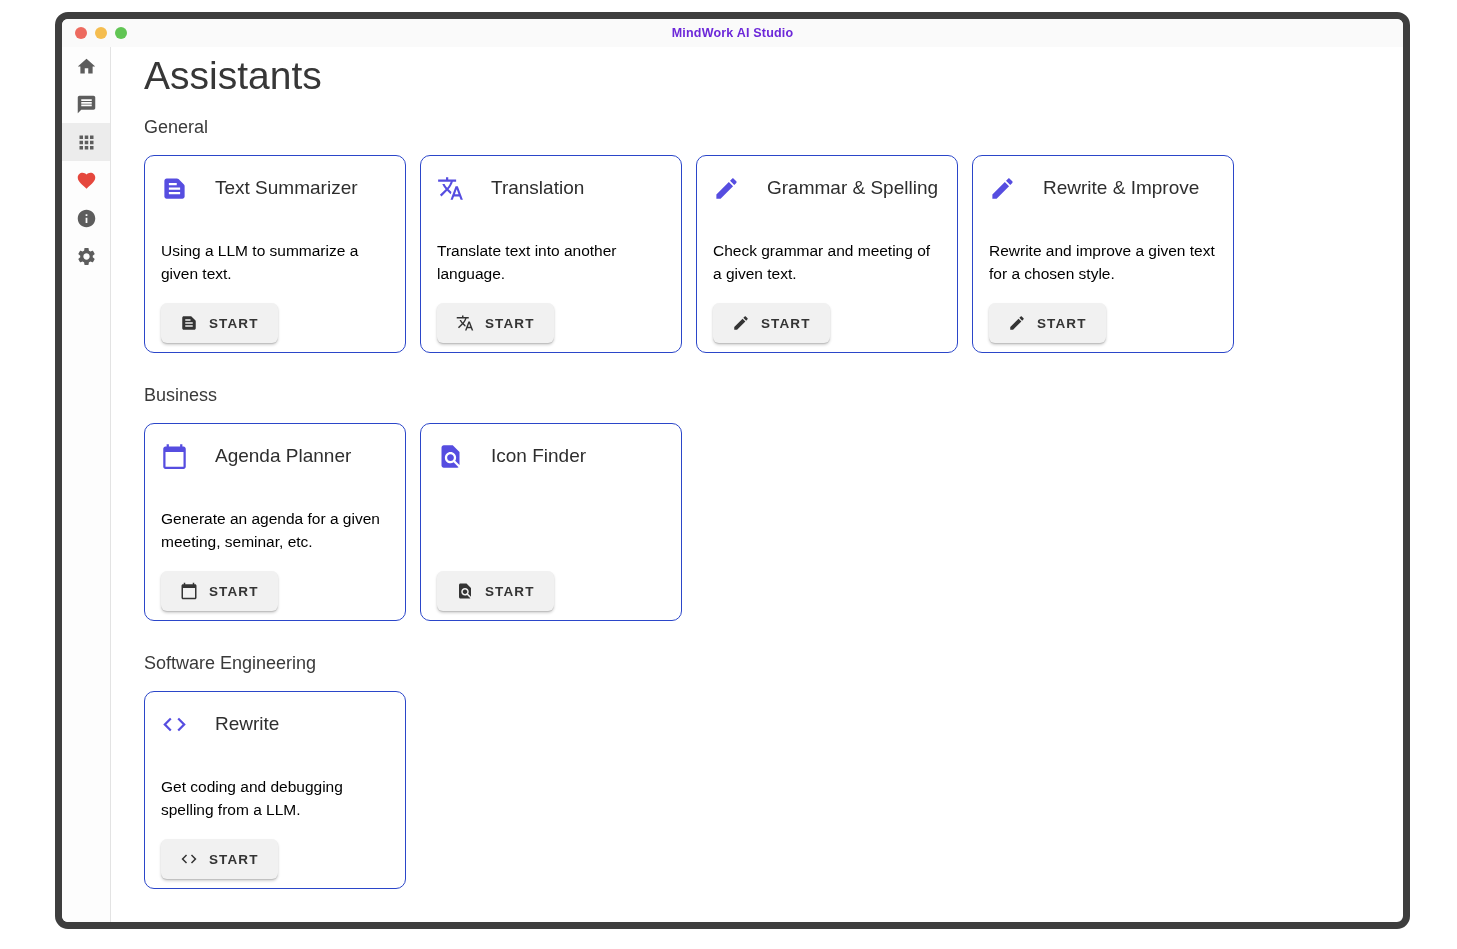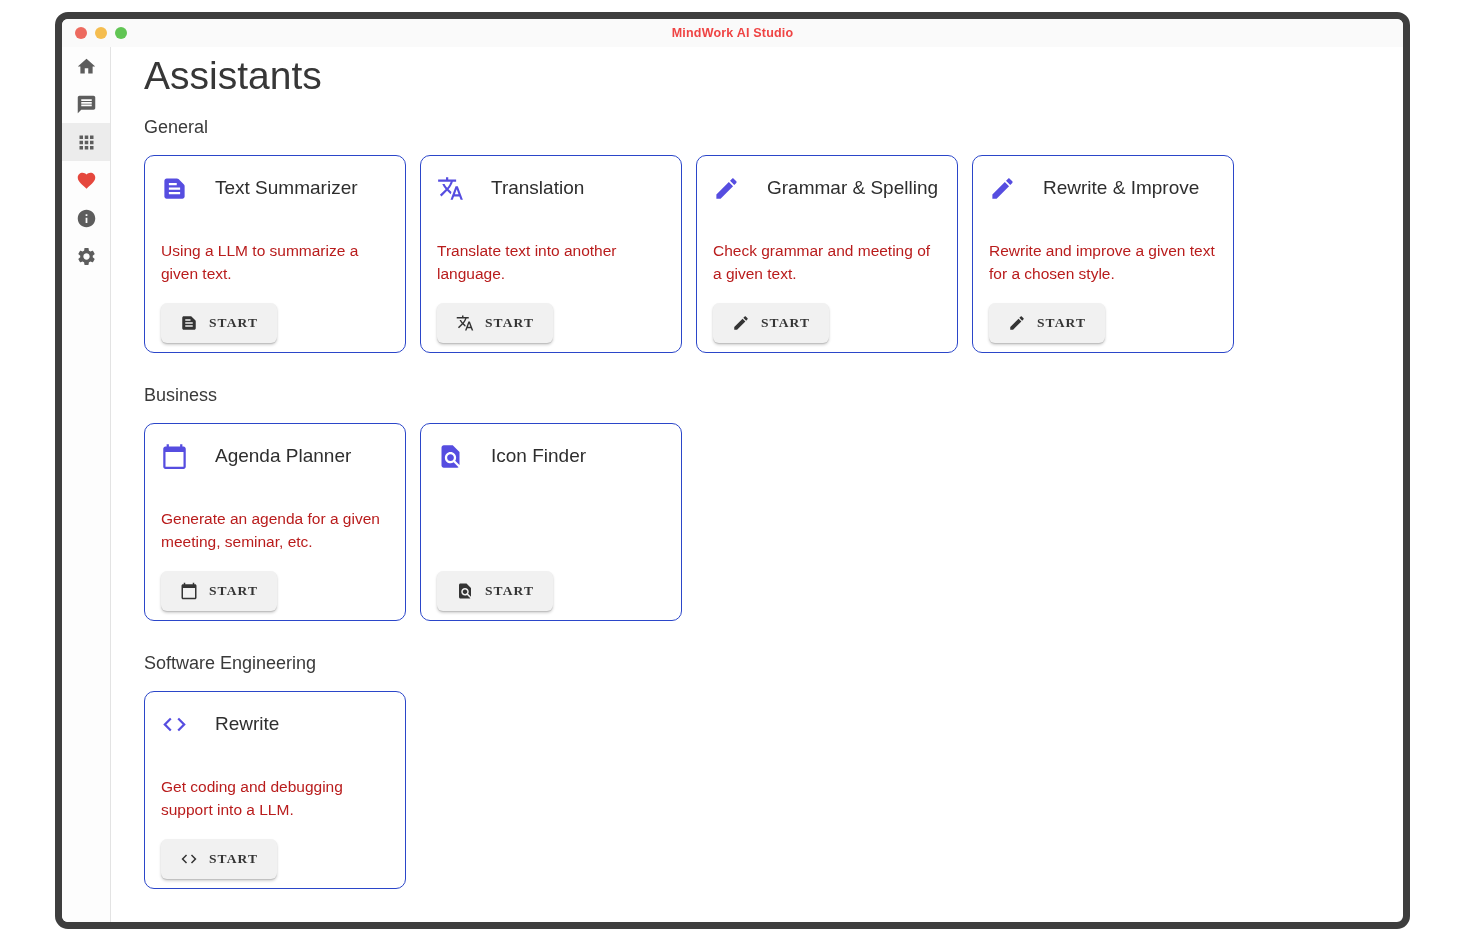--- a/index.html
+++ b/index.html
@@ -8,48 +8,48 @@
     position:absolute; left:55px; top:12px; width:1355px; height:917px;
     border:7px solid #3e3e3e; border-radius:13px; background:#ffffff;
     overflow:hidden; display:flex; flex-direction:column;
   }
   .titlebar {
     flex:none; height:28px; background:#fafafa;
     display:flex; align-items:center; justify-content:center; position:relative;
   }
   .traffic { position:absolute; left:13px; top:50%; transform:translateY(-50%); display:flex; gap:8px; }
   .dot { width:12px; height:12px; border-radius:50%; }
-  .titlebar-text { font-size:12.5px; font-weight:bold; color:#ef4444; letter-spacing:.2px; }
+  .titlebar-text { font-size:12.5px; font-weight:bold; color:#6d28d9; letter-spacing:.2px; }
   .content { flex:1; display:flex; min-height:0; }
   .sidebar { flex:none; width:49px; background:#fdfdfd; border-right:1px solid #e3e3e3; padding-top:0; }
   .side-item { width:48px; height:38px; display:flex; align-items:center; justify-content:center; cursor:pointer; }
   .side-item.selected { background:#ececec; }
   .side-item svg { width:21px; height:21px; fill:#5d5d5d; }
   .side-item.heart svg { fill:var(--heart); }
   .main { flex:1; padding:4px 20px 0 33px; overflow:hidden; }
   .page-title { font-size:39px; font-weight:400; color:#373737; line-height:46px; margin-top:2px; }
   .section-heading { font-size:18px; font-weight:400; color:#3a3a3a; line-height:33px; margin:26px 0 11px 0; }
   .section:first-of-type .section-heading { margin-top:12px; }
   .cards { display:flex; gap:14px; }
   .card {
     width:262px; height:198px; background:#fff;
     border:1.5px solid var(--card-border); border-radius:10px;
     padding:16px 16px 9px 16px; display:flex; flex-direction:column;
   }
   .card-head { display:flex; align-items:center; gap:27px; height:30px; margin-top:1px; }
   .card-head svg { width:27px; height:27px; fill:var(--accent); flex:none; }
   .card-title { font-size:19px; font-weight:500; color:#2e2e2e; white-space:nowrap; }
-  .card-desc { margin-top:36px; font-size:15.5px; color:#b91c1c; line-height:23px; padding-right:2px; }
+  .card-desc { margin-top:36px; font-size:15.5px; color:#000000; line-height:23px; padding-right:2px; }
   .start-btn {
     margin-top:auto; align-self:flex-start;
     display:inline-flex; align-items:center; gap:11px;
     height:40px; padding:0 19px;
     background:#f1f1f1; border:none; border-radius:6px;
     box-shadow:0 2px 3px rgba(0,0,0,.18), 0 1px 1px rgba(0,0,0,.12);
-    font-family:Liberation Serif, serif;
+    font-family:Liberation Sans, sans-serif;
     font-size:13.5px; font-weight:bold; letter-spacing:1.1px; color:#343434;
     cursor:pointer;
   }
   .start-btn svg { width:18px; height:18px; fill:#343434; }
 </style>
 </head>
 <body>
 
 <div class="window">
   <div class="titlebar">
@@ -200,21 +200,21 @@
           <section class="section">
             <h2 class="section-heading">Software Engineering</h2>
             <div class="cards">
               <article class="card">
                 <div class="card-head">
                   <svg viewBox="0 0 24 24" aria-hidden="true">
                     <path d="M9.4 16.6L4.8 12l4.6-4.6L8 6l-6 6 6 6 1.4-1.4zm5.2 0l4.6-4.6-4.6-4.6L16 6l6 6-6 6-1.4-1.4z"></path>
                   </svg>
                   <span class="card-title">Rewrite</span>
                 </div>
-                <p class="card-desc">Get coding and debugging support into a LLM.</p>
+                <p class="card-desc">Get coding and debugging spelling from a LLM.</p>
                 <button class="start-btn">
                   <svg viewBox="0 0 24 24" aria-hidden="true">
                     <path d="M9.4 16.6L4.8 12l4.6-4.6L8 6l-6 6 6 6 1.4-1.4zm5.2 0l4.6-4.6-4.6-4.6L16 6l6 6-6 6-1.4-1.4z"></path>
                   </svg>
                   <span>START</span>
                 </button>
               </article>
             </div>
           </section>
         </div>

